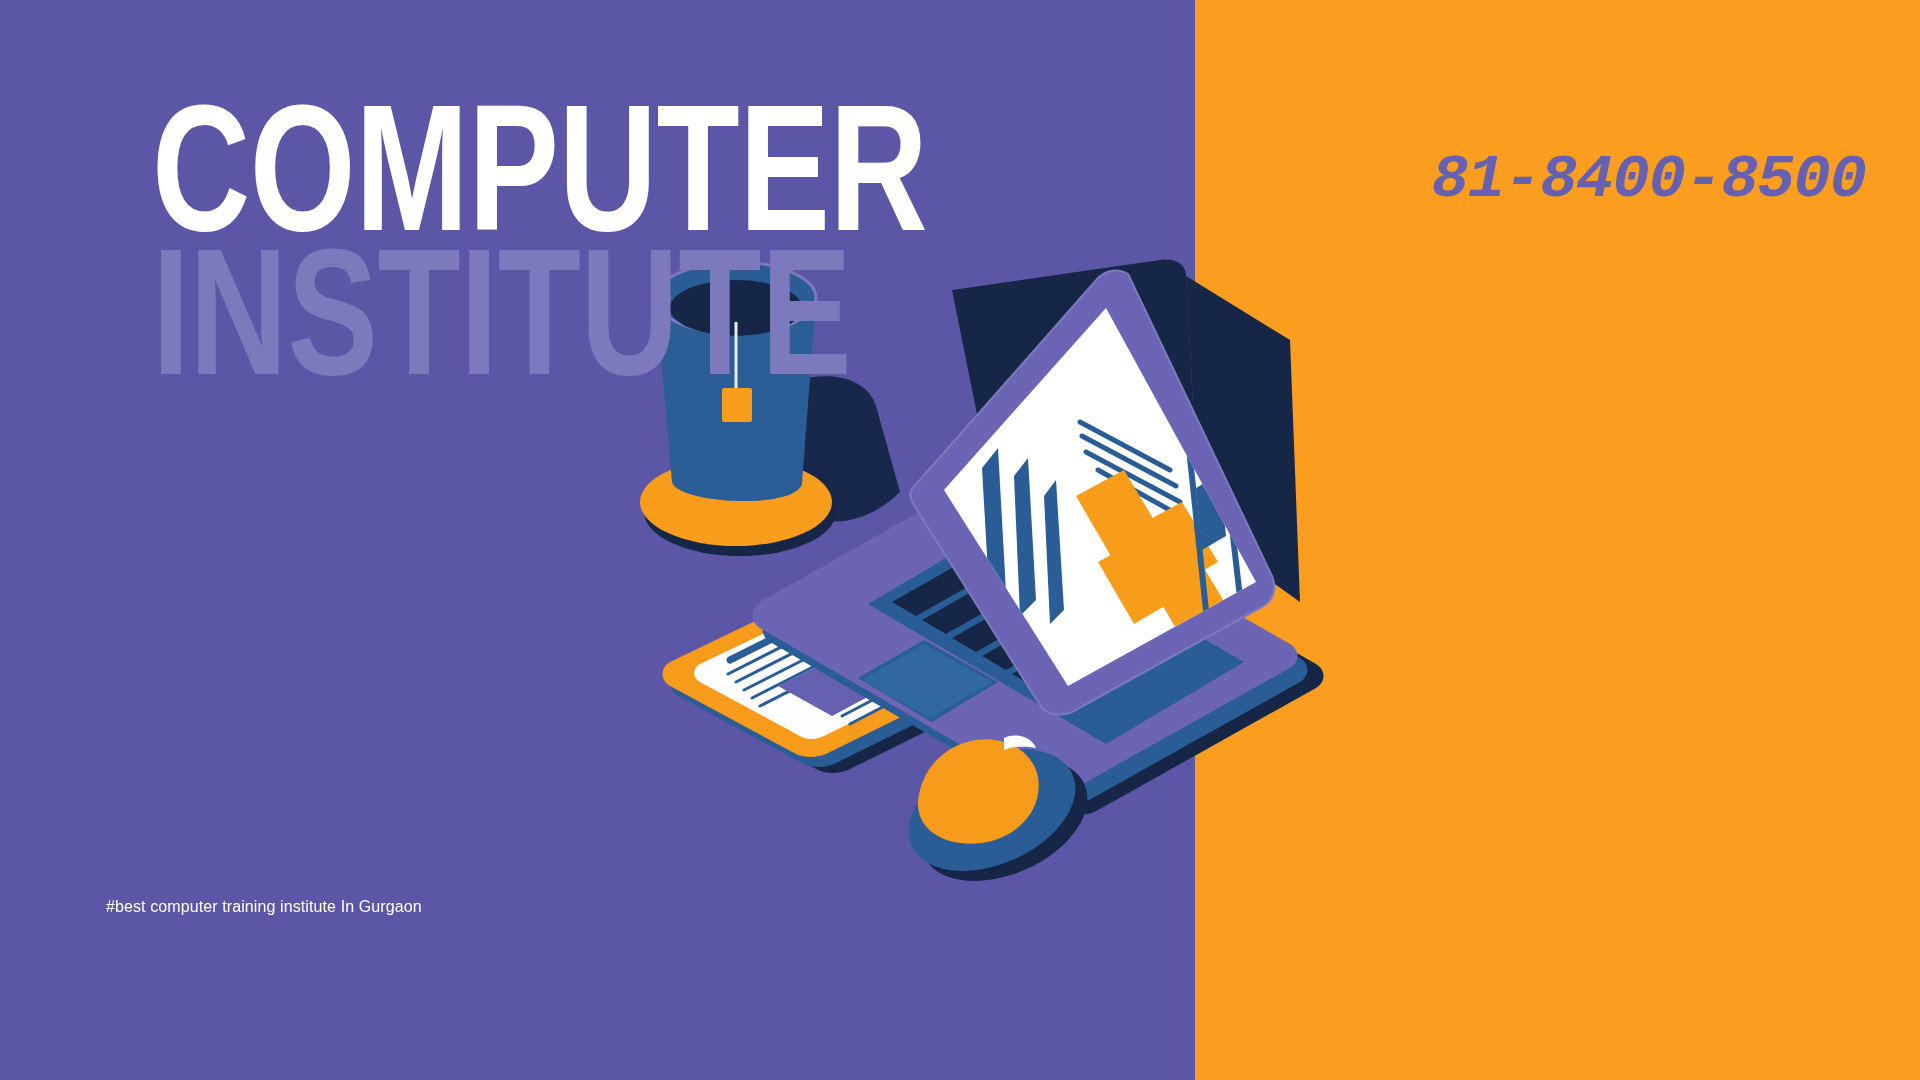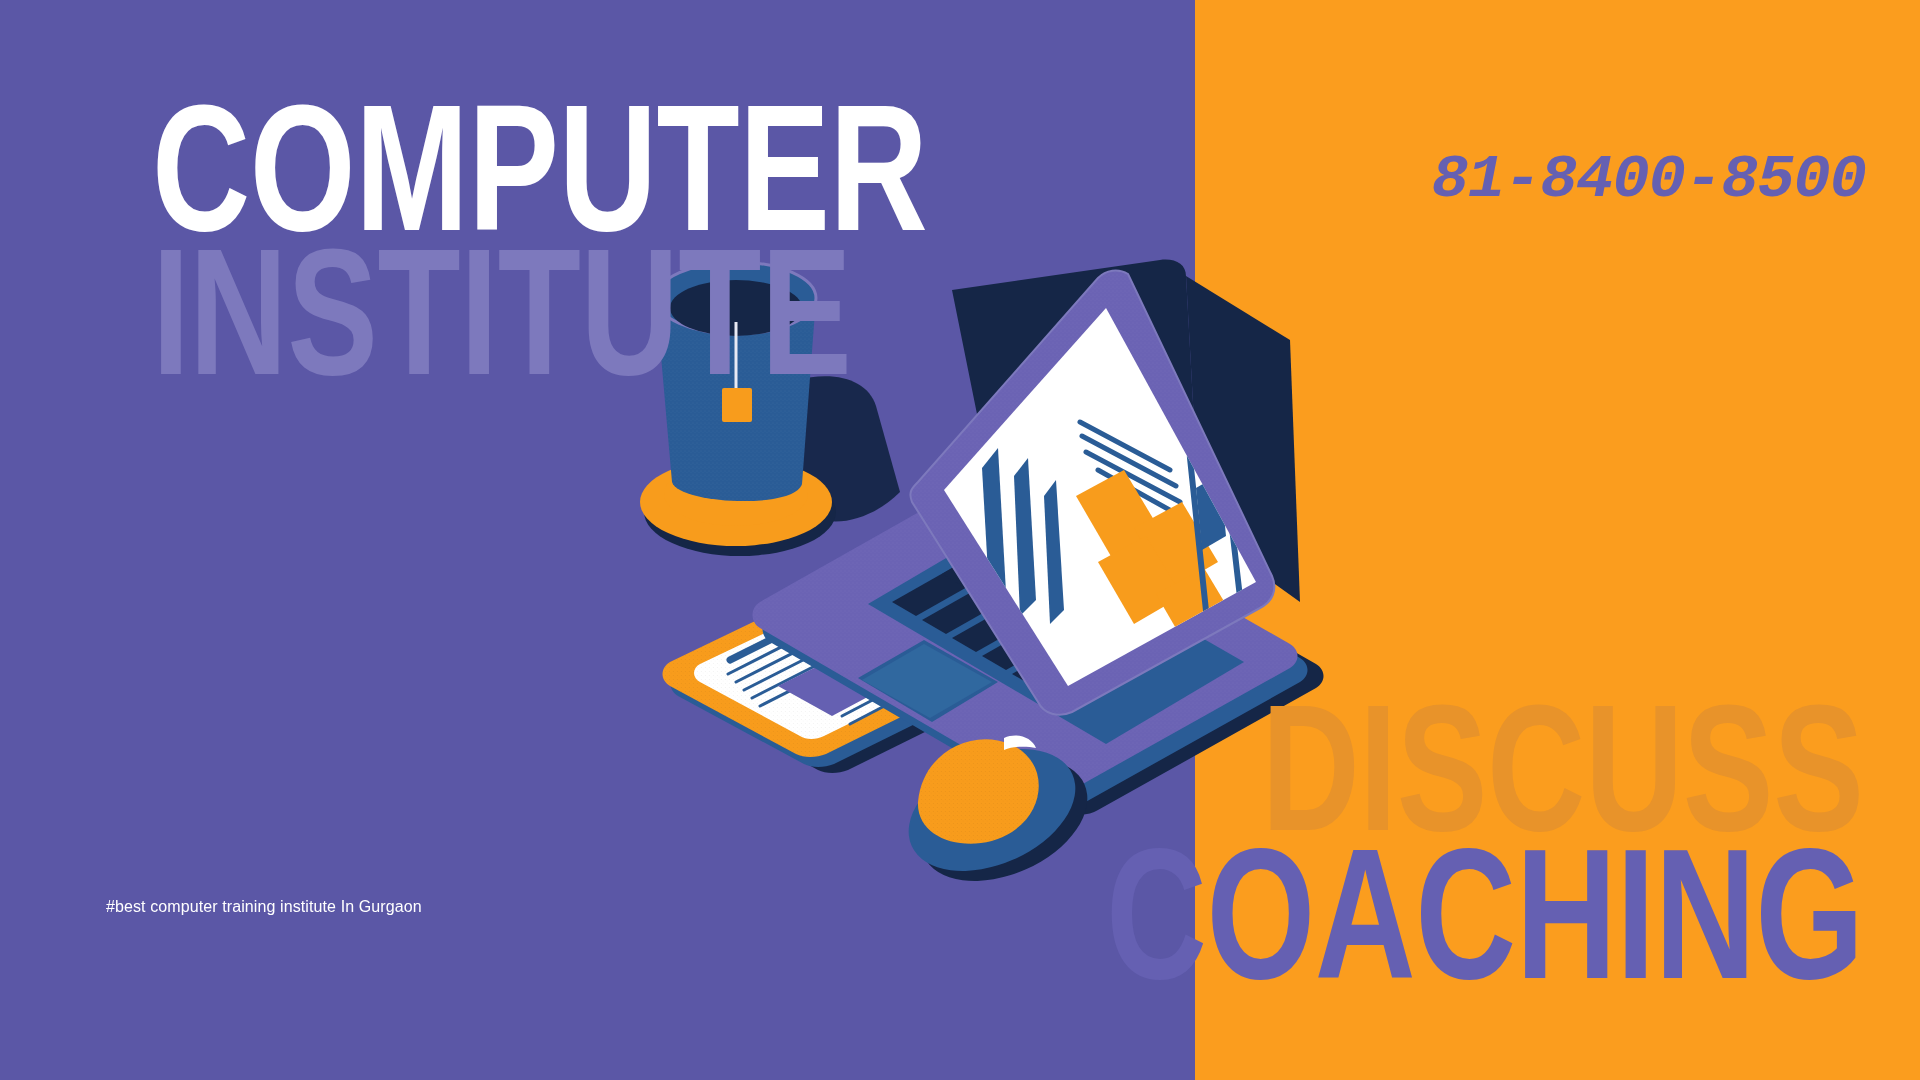--- a/index.html
+++ b/index.html
@@ -292,18 +292,14 @@
 
   <div class="headline-block">
     <div class="title-computer">COMPUTER</div>
     <div class="title-institute">INSTITUTE</div>
   </div>
 
   <div class="tagline">#best computer training institute In Gurgaon</div>
 
   <div class="phone">81-8400-8500</div>
 
-  <div class="right-block">
-    <div class="title-discuss">DISCUSS</div>
-    <div class="title-coaching">COACHING</div>
-  </div>
 
 </div>
 
 </body></html>

